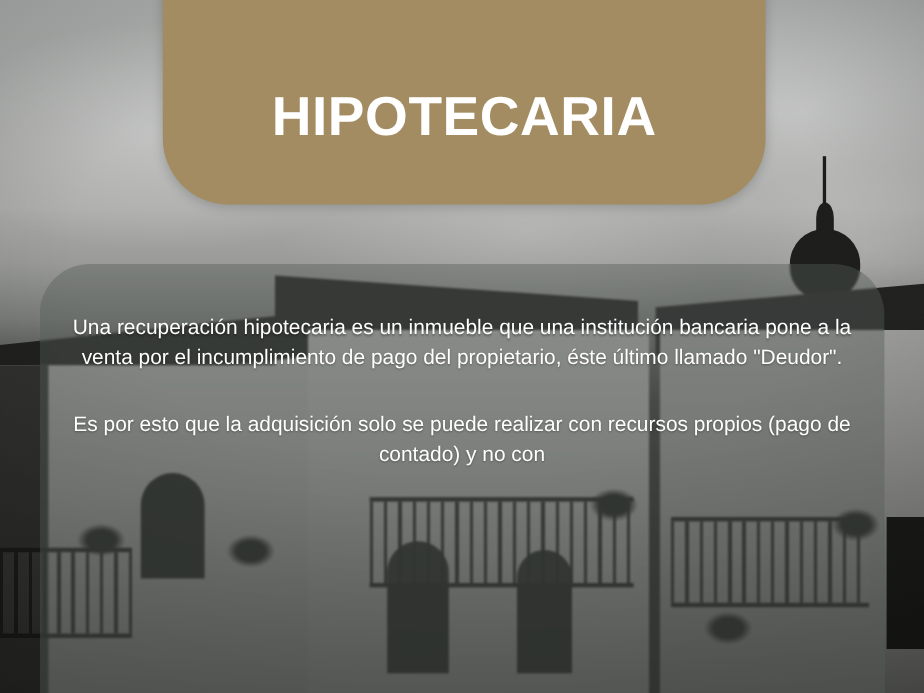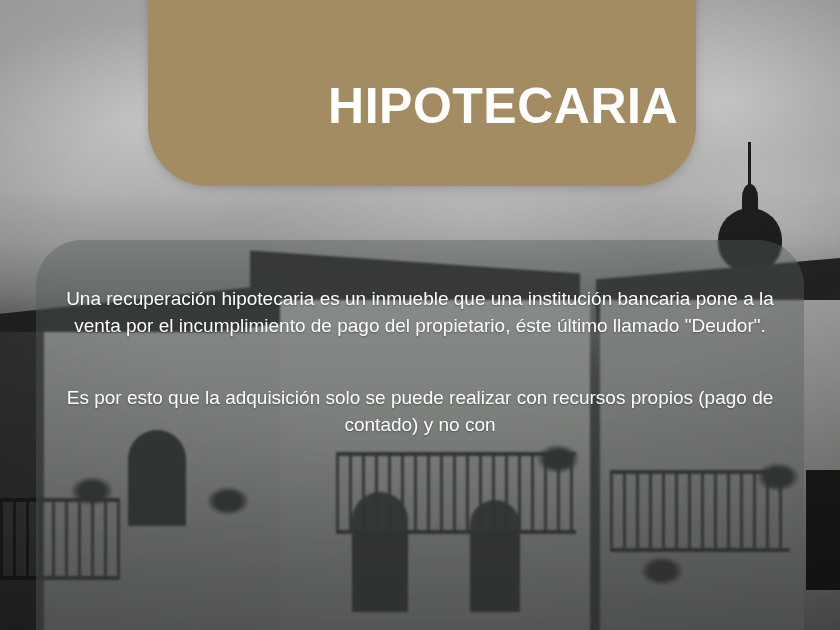--- a/index.html
+++ b/index.html
@@ -161,22 +161,22 @@
     height: 396px;
     background: #a48c62;
     border-radius: 0 0 60px 60px;
     box-shadow: 0 2px 10px rgba(0,0,0,0.18);
   }
   .panel-top .inner {
     position: absolute;
     left: 0;
     right: 0;
     bottom: 24px;
-    text-align: right;
-    padding: 0 18px;
+    text-align: center;
+    padding: 0 7px;
   }
   .title-main {
     color: #ffffff;
     font-size: 50px;
     font-weight: bold;
     letter-spacing: 0.5px;
     line-height: 1.05;
     margin: 0 0 30px 0;
   }
   .subtitle {
@@ -207,21 +207,21 @@
     text-align: center;
     color: #ffffff;
     font-size: 19px;
     line-height: 1.42;
     text-shadow: 0 1px 2px rgba(0,0,0,0.35);
   }
   .body-text p {
     margin: 0;
   }
   .body-text p + p {
-    margin-top: 45px;
+    margin-top: 34px;
   }
 </style>
 </head>
 <body>
 
 <div class="poster">
 
   <div class="photo">
     <div class="cloud c1"></div>
     <div class="cloud c2"></div>

